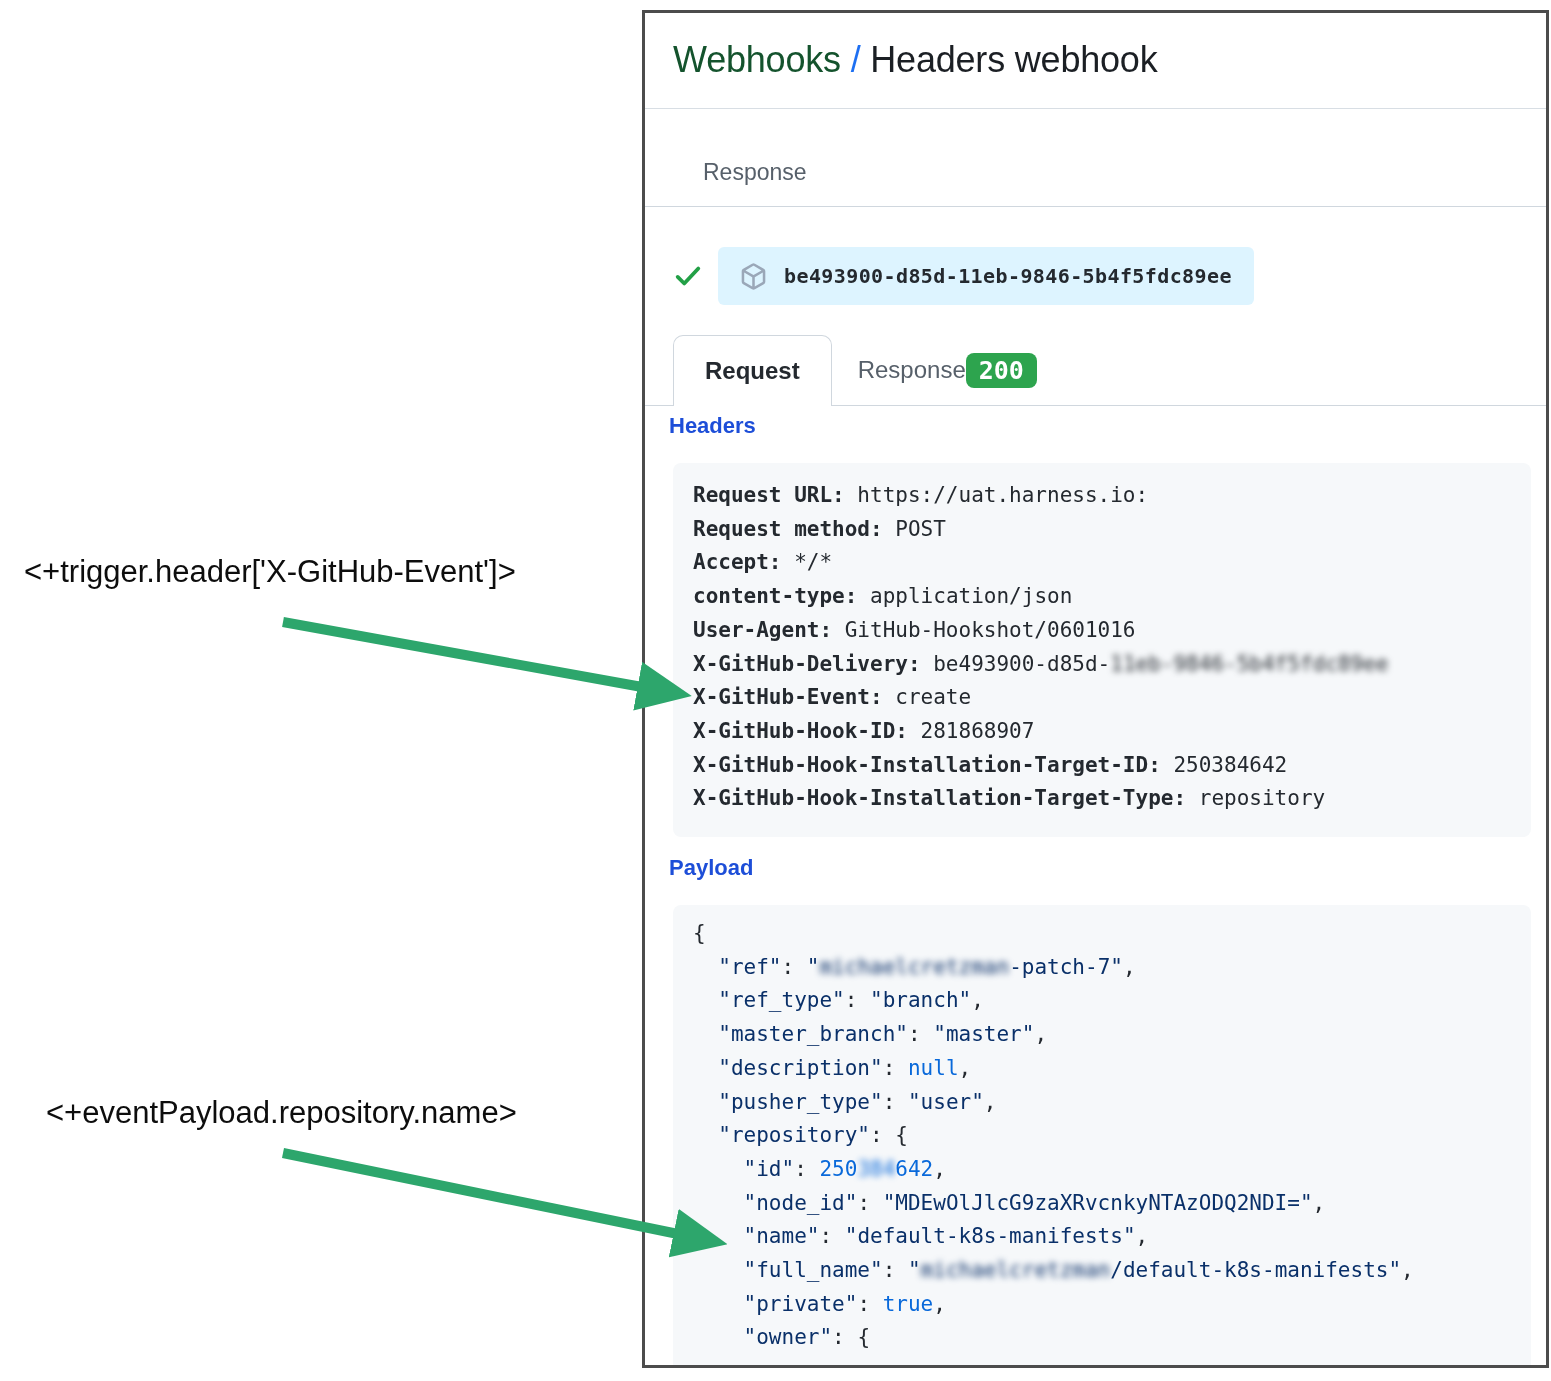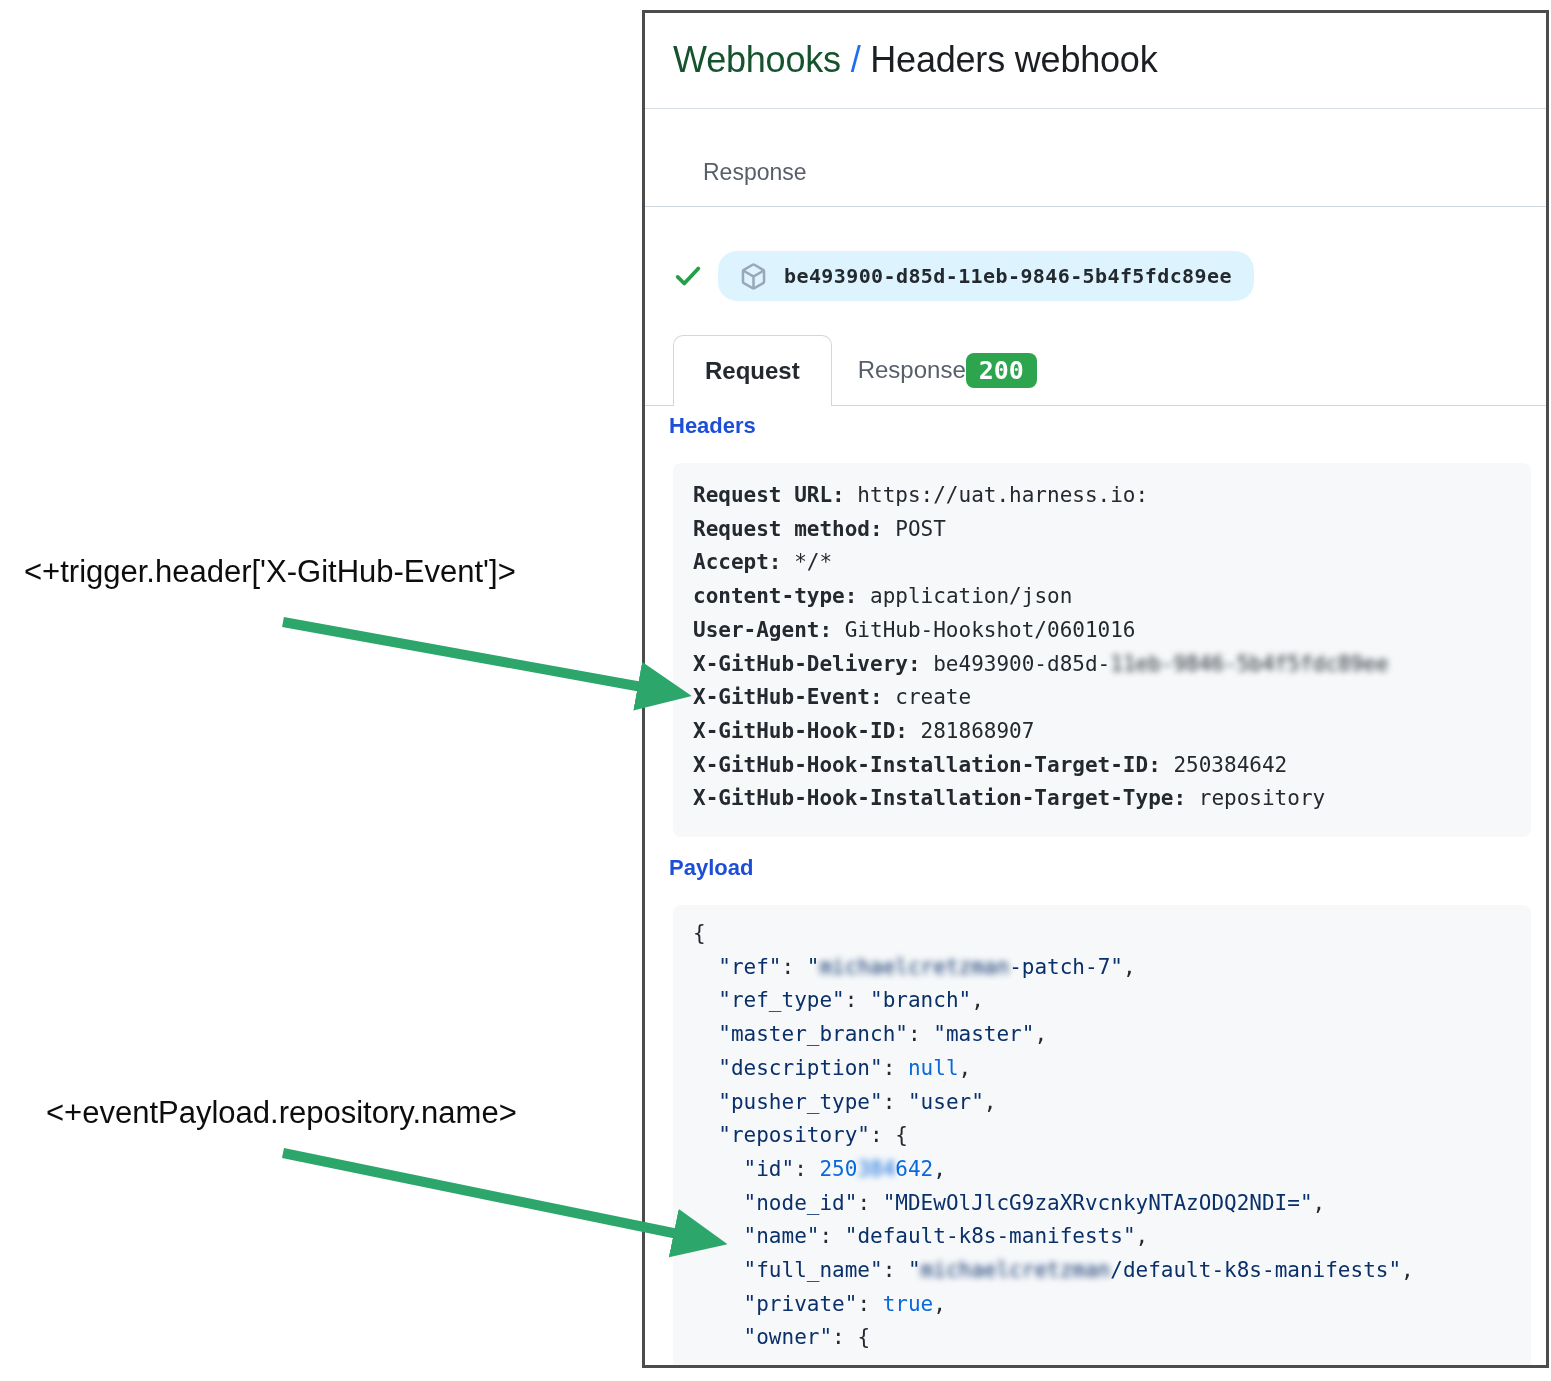--- a/index.html
+++ b/index.html
@@ -30,21 +30,21 @@
   .tab.active{
     background:#fff;border:1px solid #d0d7de;border-bottom:none;margin-bottom:-1px;
     border-radius:10px 10px 0 0;color:#24292f;font-weight:600;
   }
   #tab-recent{padding:0 36px;margin-left:10px;}
   #tab-request{padding:0 31px;font-size:24px;}
   #tab-response{gap:0;font-size:24px;}
   .badge{background:#2da44e;color:#ffffff;font-family:"DejaVu Sans Mono",monospace;font-size:25px;font-weight:700;padding:5px 13px;border-radius:8px;line-height:1;}
 
   .delivery{position:absolute;left:28px;top:238px;height:50px;display:flex;align-items:center;gap:15px;}
-  .pill{height:50px;background:#ddf4ff;border-radius:19px;display:flex;align-items:center;gap:17px;padding:0 22px;cursor:pointer;}
+  .pill{height:58px;background:#ddf4ff;border-radius:6px;display:flex;align-items:center;gap:17px;padding:0 22px;cursor:pointer;}
   .pill .id{font-family:"DejaVu Sans Mono",monospace;font-size:20px;font-weight:600;color:#24292f;letter-spacing:0.4px;}
 
   .section-h{position:absolute;left:24px;font-size:22px;font-weight:700;color:#1d4ed8;}
   #h-headers{top:400px;}
   #h-payload{top:842px;}
 
   .codebox{
     position:absolute;left:28px;width:858px;background:#f6f8fa;border-radius:8px;
     font-family:"DejaVu Sans Mono",monospace;font-size:21px;line-height:33.7px;
     color:#24292f;white-space:pre;overflow:hidden;box-sizing:border-box;

